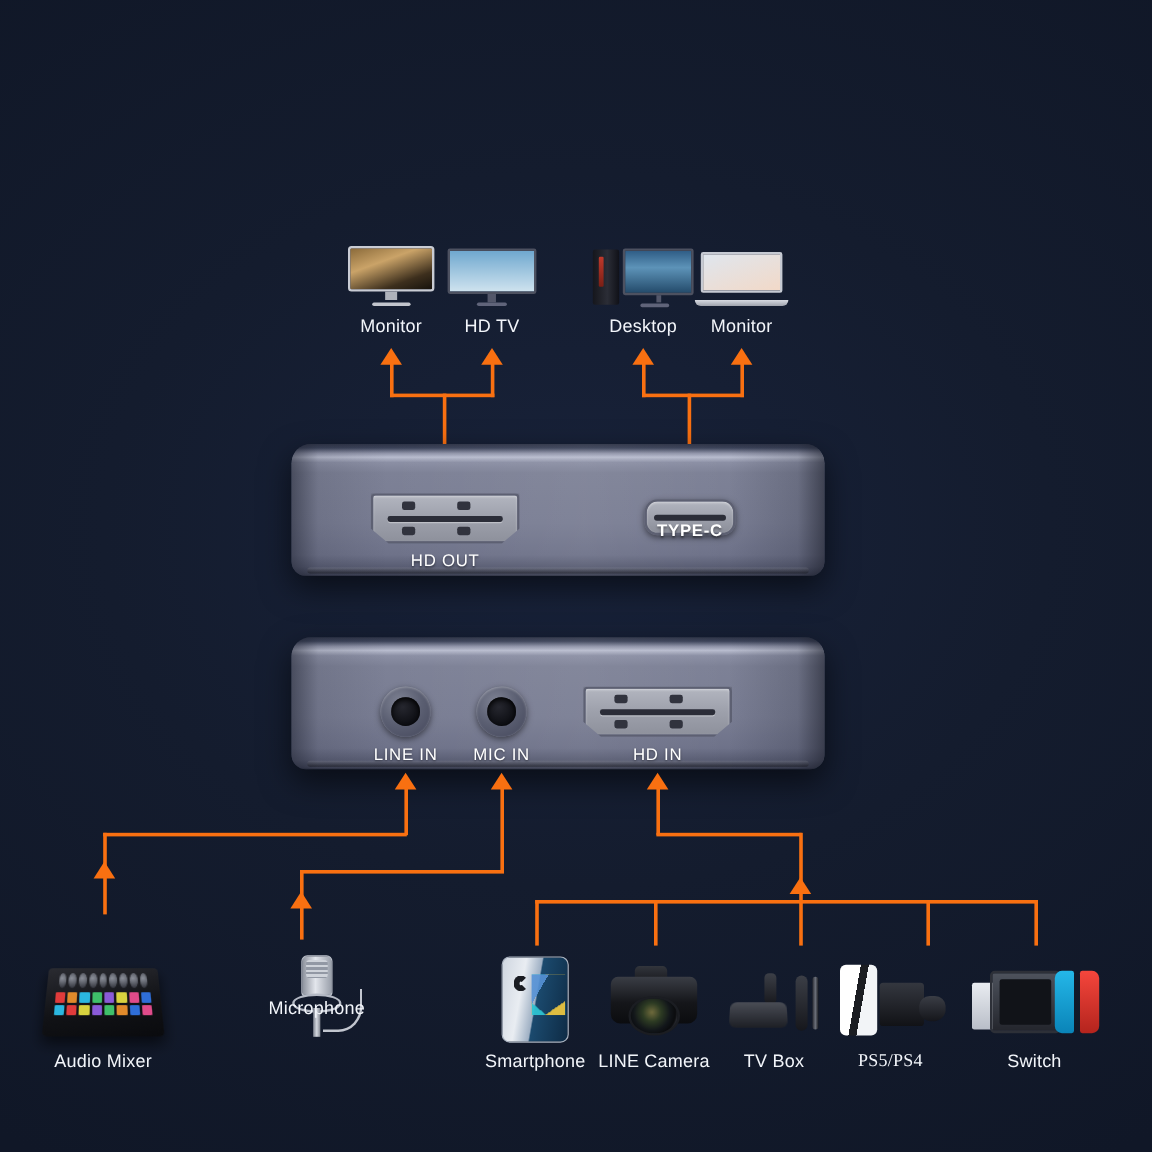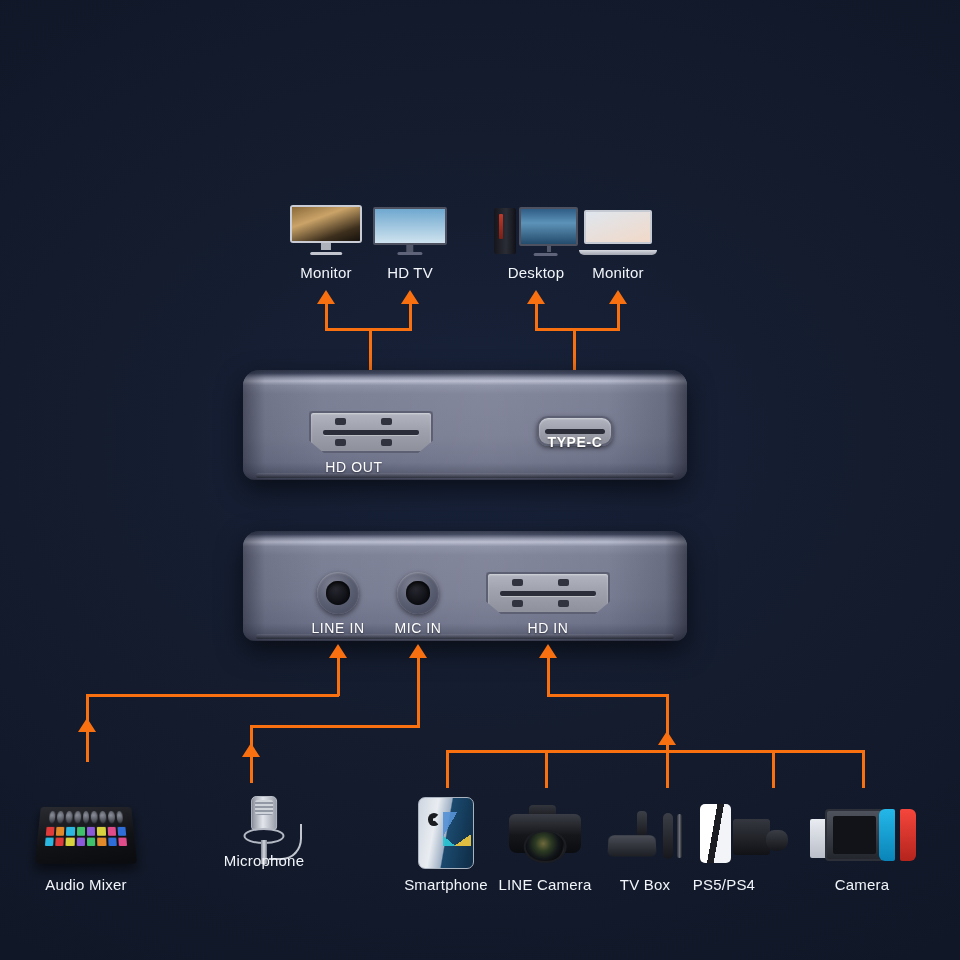--- a/index.html
+++ b/index.html
@@ -387,21 +387,21 @@
 
   <div class="box" style="left:243px; top:370px; width:444px; height:110px;"></div>
 
   <div class="port-hdmi" style="left:371px; top:411px; width:124px; height:42px;">
     <div class="pin" style="left:20%; top:5px;"></div>
     <div class="pin" style="left:58%; top:5px;"></div>
     <div class="slot"></div>
     <div class="pin" style="left:20%; bottom:5px;"></div>
     <div class="pin" style="left:58%; bottom:5px;"></div>
   </div>
-  <div class="port-label" style="left:354px; top:459px;">HD OUT</div>
+  <div class="port-label" style="left:371px; top:459px;">HD OUT</div>
 
   <div class="port-typec" style="left:575px; top:416px; width:76px; height:30px;">
     <div class="slot"></div>
   </div>
   <div class="port-label" style="left:575px; top:434px;font-weight:bold;">TYPE-C</div>
 
   <div class="box" style="left:243px; top:531px; width:444px; height:110px;"></div>
 
   <div class="port-jack" style="left:338px; top:572px; width:42px; height:42px;">
     <div class="hole"></div>
@@ -487,21 +487,21 @@
   <div class="dev" style="left:264px; top:795px; width:76px; height:72px;">
     <div class="art">
       <div class="mic-body">
           <div class="mic-grill"></div>
         </div>
       <div class="mic-ring"></div>
       <div class="mic-stem"></div>
       <div class="mic-cord"></div>
     </div>
   </div>
-  <div class="label" style="left:264px; top:852px;">Microphone</div>
+  <div class="label" style="left:264px; top:832px;">Microphone</div>
 
   <div class="dev" style="left:446px; top:797px; width:56px; height:72px;">
     <div class="art">
       <div class="phone">
           <div class="glyph"></div>
           <div class="splash"></div>
         </div>
     </div>
   </div>
   <div class="label" style="left:446px; top:876px;">Smartphone</div>
@@ -525,27 +525,27 @@
   </div>
   <div class="label" style="left:645px; top:876px;">TV Box</div>
 
   <div class="dev" style="left:742px; top:803px; width:92px; height:62px;">
     <div class="art">
       <div class="ps5"></div>
       <div class="ps4"></div>
       <div class="pad"></div>
     </div>
   </div>
-  <div class="label" style="left:724px; top:876px;">PS5/PS4</div>
+  <div class="label" style="left:742px; top:876px;font-family:Liberation Serif, serif;">PS5/PS4</div>
 
   <div class="dev" style="left:862px; top:805px; width:108px; height:62px;">
     <div class="art">
       <div class="sw-dock"></div>
       <div class="sw-body">
           <div class="sw-screen"></div>
         </div>
       <div class="sw-left"></div>
       <div class="sw-right"></div>
     </div>
   </div>
-  <div class="label" style="left:862px; top:876px;">Camera</div>
+  <div class="label" style="left:862px; top:876px;">Switch</div>
 
 </div>
 
 </body></html>

